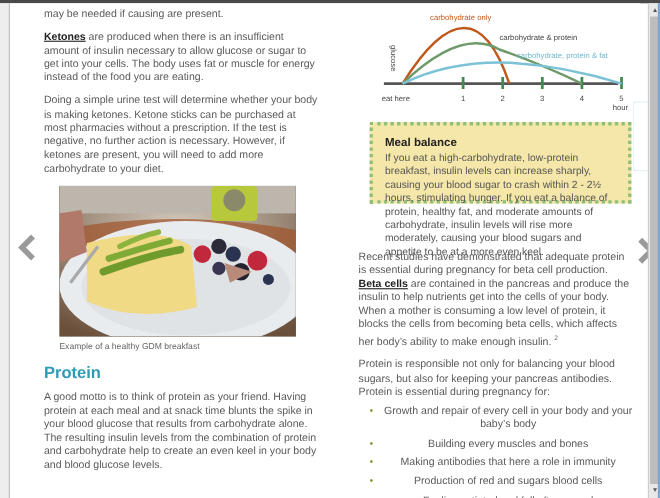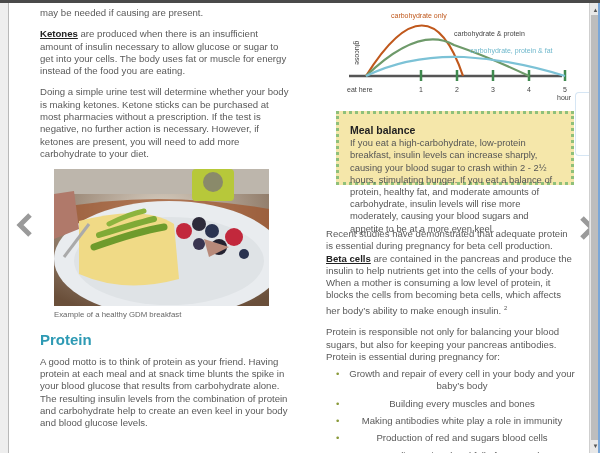--- a/index.html
+++ b/index.html
@@ -116,21 +116,21 @@
     <div class="title">Meal balance</div>
     <div>If you eat a high-carbohydrate, low-protein breakfast, insulin levels can increase sharply, causing your blood sugar to crash within 2 - 2½ hours, stimulating hunger. If you eat a balance of protein, healthy fat, and moderate amounts of carbohydrate, insulin levels will rise more moderately, causing your blood sugars and appetite to be at a more even keel.</div>
   </div>
 
   <div class="col right-col">
     <p><span>Recent studies have demonstrated that adequate protein is essential during pregnancy for beta cell production. </span><b>Beta cells</b><span> are contained in the pancreas and produce the insulin to help nutrients get into the cells of your body. When a mother is consuming a low level of protein, it blocks the cells from becoming beta cells, which affects her body’s ability to make enough insulin. </span><sup style="font-size:6px">2</sup></p>
     <p style="margin-bottom:5px">Protein is responsible not only for balancing your blood sugars, but also for keeping your pancreas antibodies. Protein is essential during pregnancy for:</p>
     <ul class="bullets">
       <li>Growth and repair of every cell in your body and your baby’s body</li>
       <li>Building every muscles and bones</li>
-      <li>Making antibodies white play a role in immunity</li>
+      <li>Making antibodies that here a role in immunity</li>
       <li>Production of red and sugars blood cells</li>
       <li>Feeling satiated and full after a meal</li>
     </ul>
 
   </div>
 </div>
 
 <div class="nav-arrow nav-left">
   <svg width="18" height="24" viewBox="0 0 18 24">
     <path d="M14 2 L4 12 L14 22" stroke="#9a9a9a" stroke-width="5" fill="none" stroke-linejoin="miter"></path>

